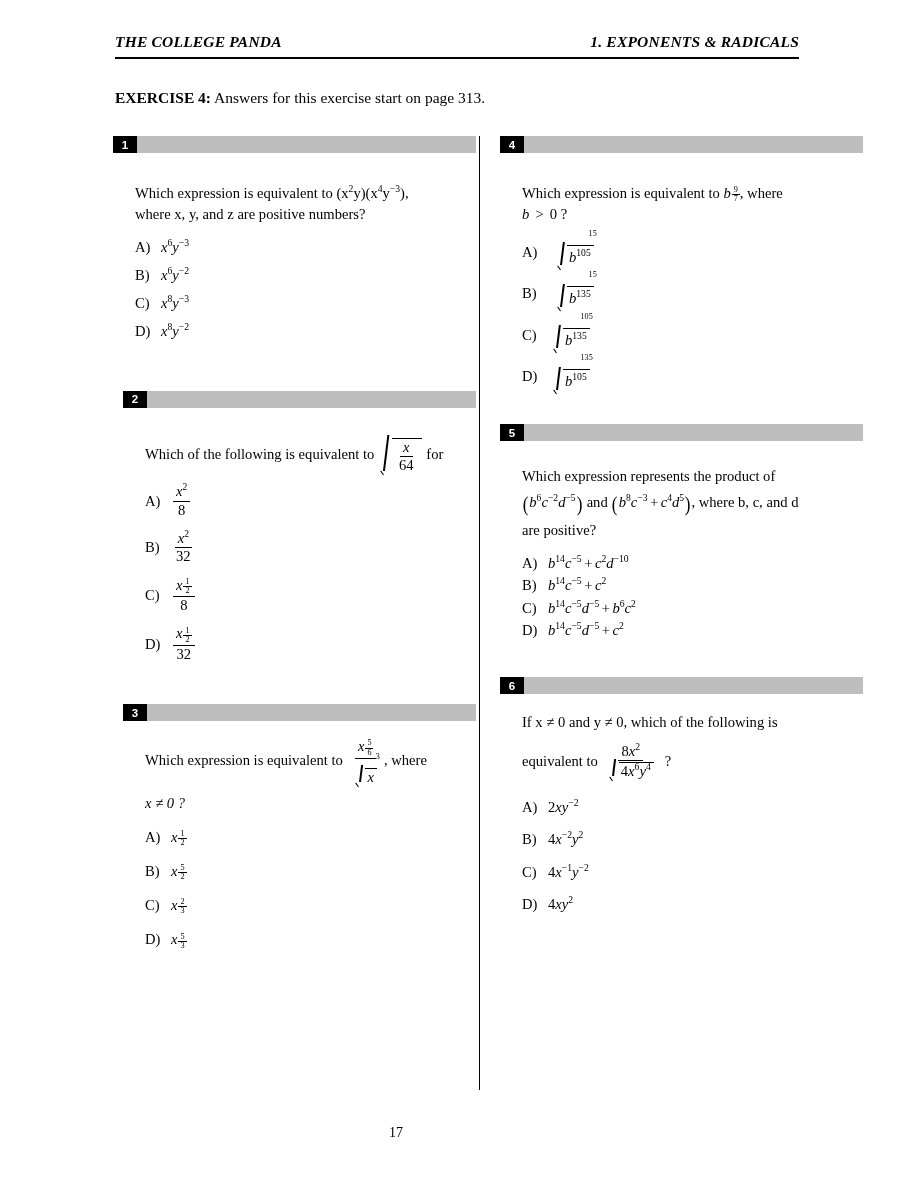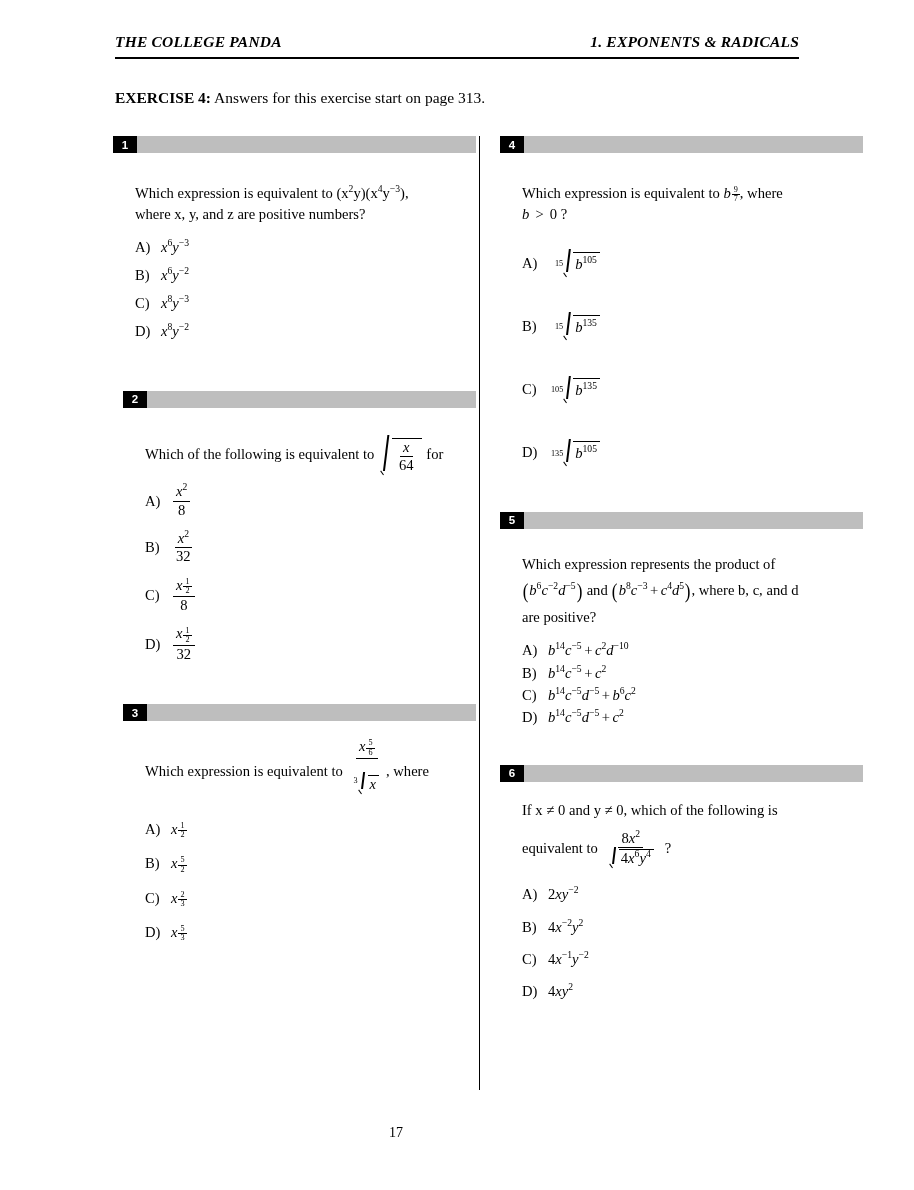--- a/index.html
+++ b/index.html
@@ -220,22 +220,23 @@
     border-top: 1.3px solid #000;
     padding: 1px 3px 0 2px;
   }
   .radical.tall > .surd { width: 13px; }
 
   
   .nroot {
     display: inline-flex;
     align-items: flex-end;
     vertical-align: middle;
-    margin: 15px 1px;
+    margin: 0 1px;
     position: relative;
+    flex-direction: column;
   }
   .nroot > .idx {
     font-size: 0.56em;
     font-style: normal;
     line-height: 1;
     position: relative;
     bottom: 0.85em;
     margin-right: -2px;
     z-index: 2;
   }
@@ -395,20 +396,23 @@
             <span class="den">
               <span class="nroot">
                 <span class="idx">3</span>
                 <span class="rad radical">
                   <span class="surd"></span>
                   <span class="rad-body mi">x</span>
                 </span>
               </span>
             </span>
           </span><span>, where</span>
+          <div style="margin-top:8px;">
+            <span class="math mi">x ≠ 0 ?</span>
+          </div>
         </div>
         <div class="choices" style="margin-top:12px;">
           <div class="choice" style="margin-bottom:13px;">
             <span class="choice-letter">A)</span>
             <span class="choice-val math"><span class="mi">x</span><span class="supfrac">
                   <span class="num">1</span>
                   <span class="den">2</span>
                 </span></span>
           </div>
           <div class="choice" style="margin-bottom:13px;">

